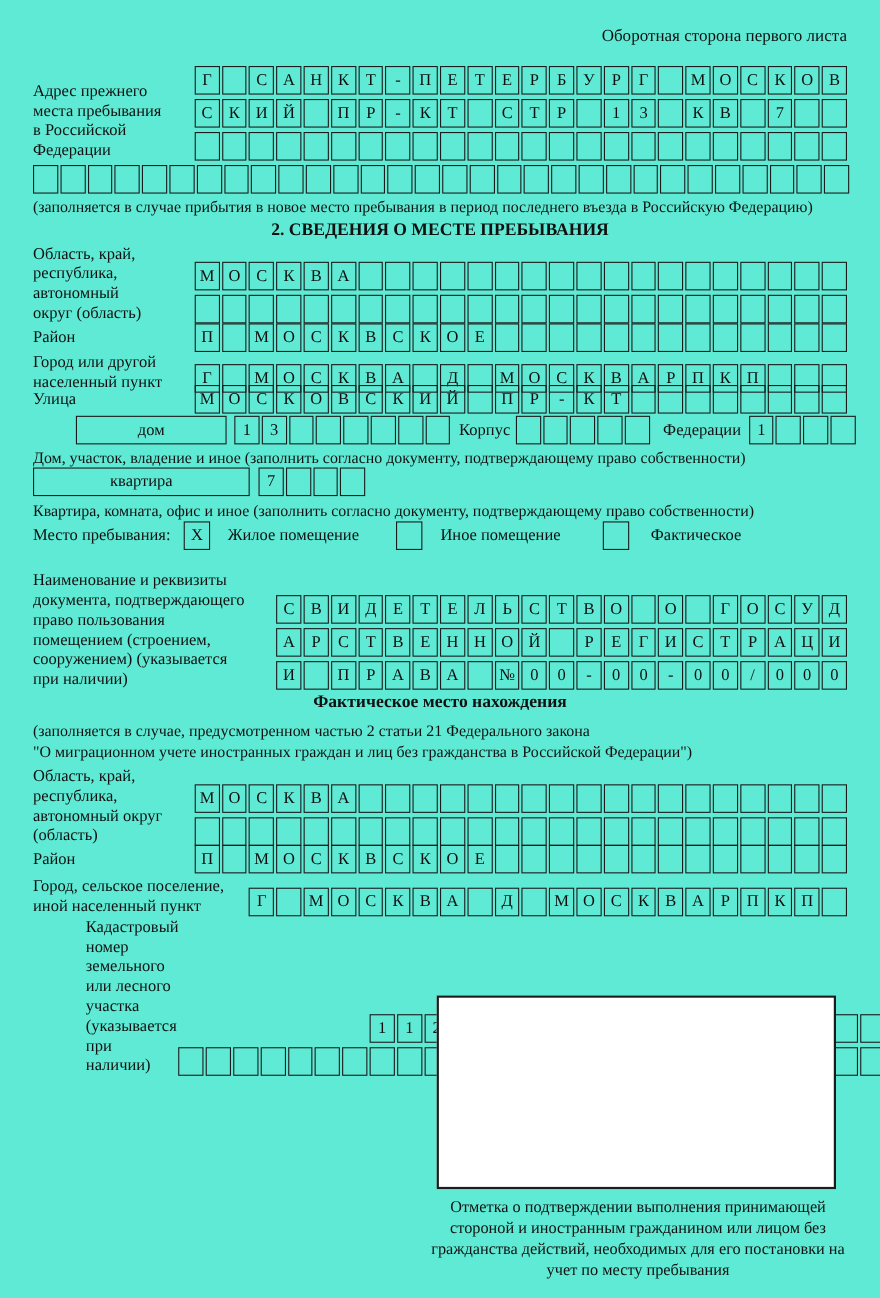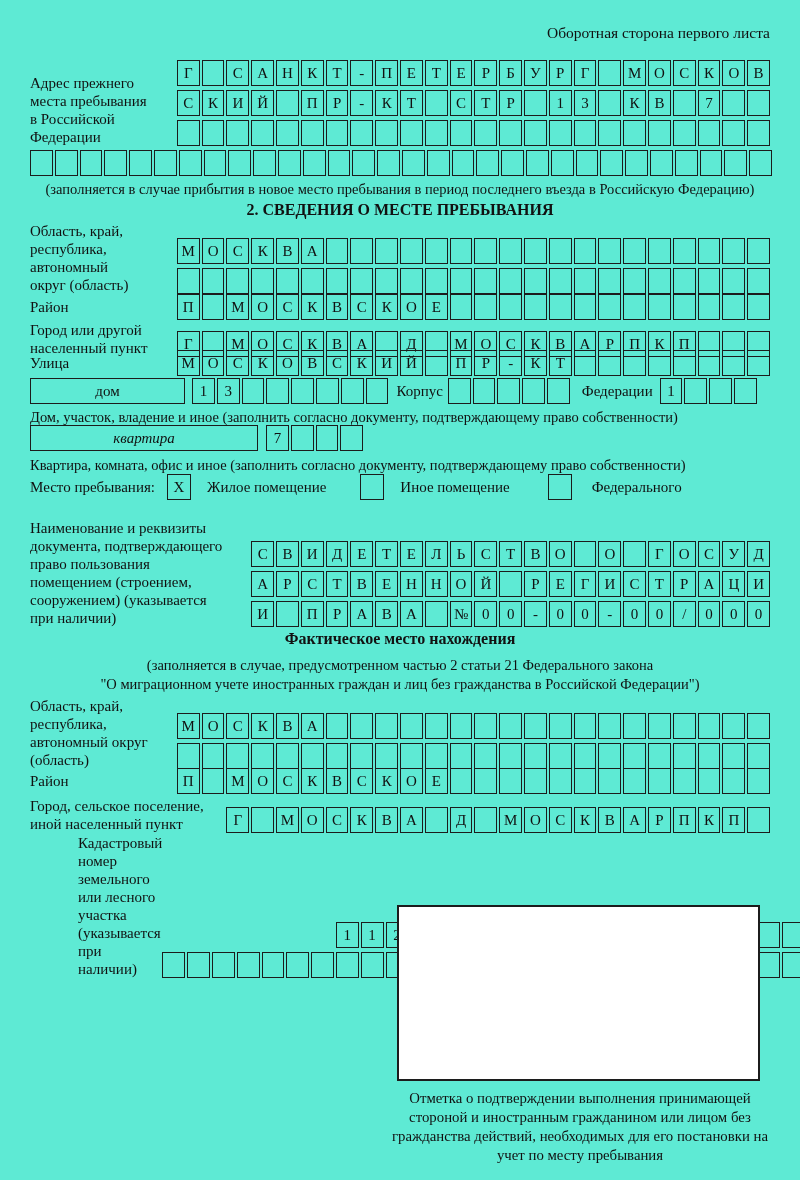--- a/index.html
+++ b/index.html
@@ -20,21 +20,21 @@
     font-size:15px;line-height:1;flex:none;
   }
   .widebox{
     box-sizing:border-box;height:26px;border:1.8px solid #1c1c1c;
     display:flex;align-items:center;justify-content:center;font-size:15px;flex:none;
   }
   .checkbox{
     box-sizing:border-box;width:24px;height:26px;border:1.8px solid #1c1c1c;
     display:flex;align-items:center;justify-content:center;font-size:15px;flex:none;
   }
-  .note{font-size:14.5px;line-height:18px;text-align:center;}
+  .note{font-size:14.5px;line-height:18px;text-align:left;}
   .note.leftal{text-align:left;}
   .sect-title{font-size:16px;font-weight:bold;text-align:center;}
   .pagetitle{font-size:15.5px;text-align:right;}
   .inline-label{font-size:15px;line-height:26px;flex:none;}
   .bigbox{position:absolute;box-sizing:border-box;border:2px solid #1c1c1c;background:#fff;}
   .caption{position:absolute;font-size:14.8px;line-height:19px;text-align:center;}
 </style>
 </head>
 <body>
 
@@ -312,21 +312,21 @@
         <div class="cell"></div>
         <div class="cell"></div>
         <div class="cell"></div>
         <div class="cell"></div>
         <div class="cell"></div>
         <div class="cell"></div>
       </div>
   </div>
 
   <div class="block flexrow" style="top:378px;">
-    <div class="widebox" style="width:155px;">дом</div>
+    <div class="widebox" style="width:137px;margin-left:39px;">дом</div>
     <div class="cells left" style="margin-left:7px;">
         <div class="cell">1</div>
         <div class="cell">3</div>
         <div class="cell"></div>
         <div class="cell"></div>
         <div class="cell"></div>
         <div class="cell"></div>
         <div class="cell"></div>
         <div class="cell"></div>
       </div>
@@ -342,38 +342,38 @@
     <div class="cells left" style="margin-left:7px;">
         <div class="cell">1</div>
         <div class="cell"></div>
         <div class="cell"></div>
         <div class="cell"></div>
       </div>
   </div>
   <div class="block note leftal" style="top:408px;">Дом, участок, владение и иное (заполнить согласно документу, подтверждающему право собственности)</div>
 
   <div class="block flexrow" style="top:425px;">
-    <div class="widebox" style="width:228px;font-style:italic;">квартира</div>
+    <div class="widebox" style="width:197px;">квартира</div>
     <div class="cells left" style="margin-left:8px;">
         <div class="cell">7</div>
         <div class="cell"></div>
         <div class="cell"></div>
         <div class="cell"></div>
       </div>
   </div>
   <div class="block note leftal" style="top:456px;">Квартира, комната, офис и иное (заполнить согласно документу, подтверждающему право собственности)</div>
 
   <div class="block flexrow" style="top:474px;">
     <div class="inline-label">Место пребывания:</div>
     <div class="checkbox" style="margin-left:12px;">X</div>
     <div class="inline-label" style="margin-left:16px;">Жилое помещение</div>
     <div class="checkbox" style="margin-left:34px;"></div>
     <div class="inline-label" style="margin-left:16px;">Иное помещение</div>
     <div class="checkbox" style="margin-left:38px;"></div>
-    <div class="inline-label" style="margin-left:20px;">Федерального</div>
+    <div class="inline-label" style="margin-left:20px;">Фактическое</div>
   </div>
 
   <div class="block flexrow" style="top:519px;">
     <div class="label">Наименование и реквизиты
 документа, подтверждающего
 право пользования
 помещением (строением,
 сооружением) (указывается
 при наличии)</div>
     <div class="cellcol">

